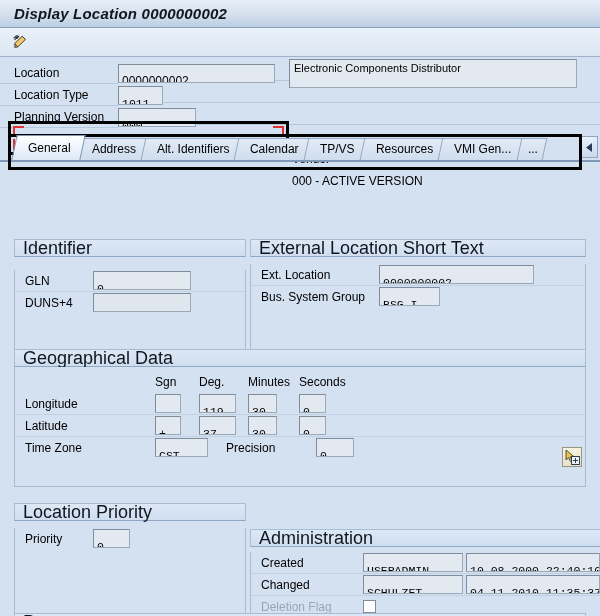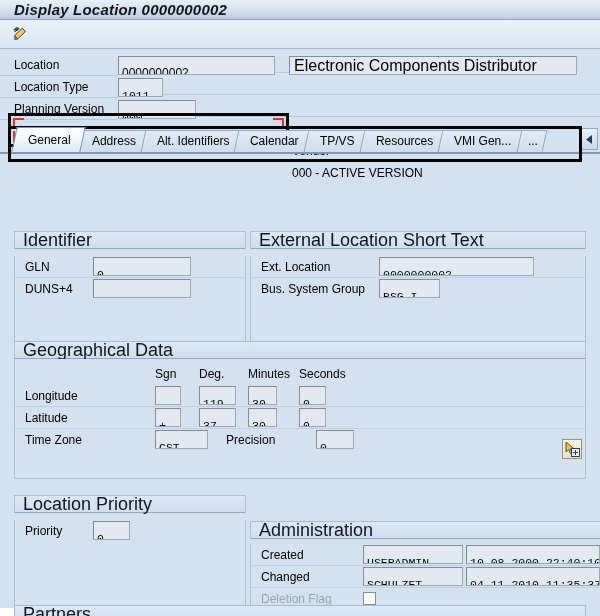--- a/index.html
+++ b/index.html
@@ -12,21 +12,21 @@
     height: 616px;
     font-family: "Liberation Sans", sans-serif;
     font-size: 12px;
     color: #000000;
     overflow: hidden;
     position: relative;
   }
 
   
   .titlebar {
-    height: 20px;
+    height: 28px;
     background: linear-gradient(to bottom, #e8eff8 0%, #d3dfee 55%, #bccee4 100%);
     border-bottom: 1px solid #8aa2bf;
     display: flex;
     align-items: center;
     padding-left: 14px;
     box-sizing: border-box;
   }
   .titlebar .title {
     font-weight: bold;
     font-style: italic;
@@ -100,25 +100,25 @@
   .fld.mono {
     font-family: "Liberation Mono", monospace;
     font-size: 11.5px;
   }
   .fld.empty { background: #dfe6ee; }
   .sideBox {
     border: 1px solid #9ba8b6;
     border-top-color: #7f8c9b;
     border-left-color: #7f8c9b;
     background: #e3e9f0;
-    height: 19px;
+    height: 29px;
     line-height: 17px;
     box-sizing: border-box;
     padding: 0 4px;
-    font-size: 16px;
+    font-size: 11px;
   }
 
   
   .hl-box {
     position: absolute;
     border: 3px solid #000;
     pointer-events: none;
   }
   .corner {
     position: absolute;
@@ -331,21 +331,21 @@
       <svg width="7" height="9" viewBox="0 0 7 9">
           <polygon points="6,0 6,9 0,4.5" fill="#2a3d55"></polygon>
         </svg>
     </div>
     <div class="tab-hl" style="left:8px; top:0px; width:568px; height:30px;"></div>
   </div>
 
   <div class="grp" style="left:14px; top:182px; width:232px; height:106px;">
     <div class="grp-hd">Identifier</div>
     <div class="grp-bd">
-      <div class="row" style="margin-top:7px">
+      <div class="row" style="margin-top:13px">
         <div class="rlabel" style="width:78px">GLN</div>
         <div class="fld mono" style="width:98px">0</div>
       </div>
       <div class="row nb">
         <div class="rlabel" style="width:78px">DUNS+4</div>
         <div class="fld mono empty" style="width:98px"></div>
       </div>
     </div>
   </div>
 

